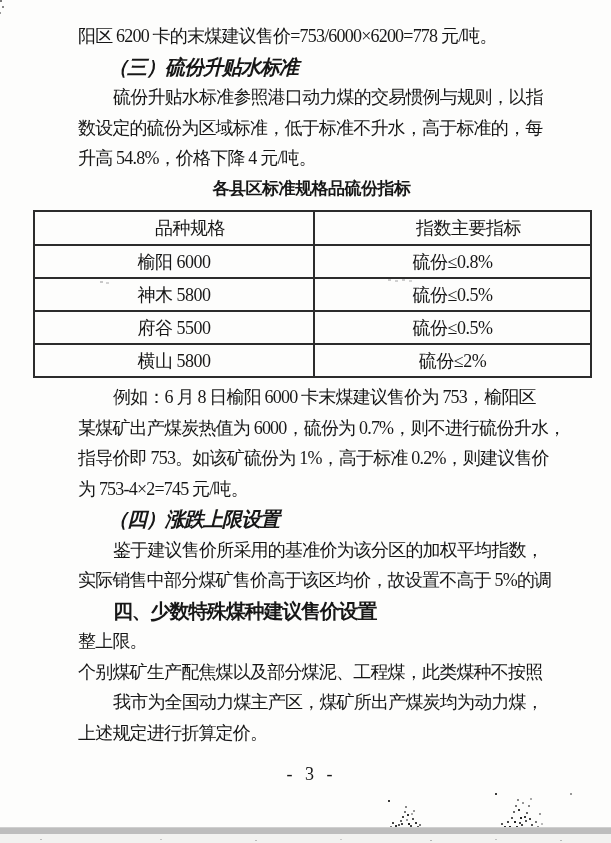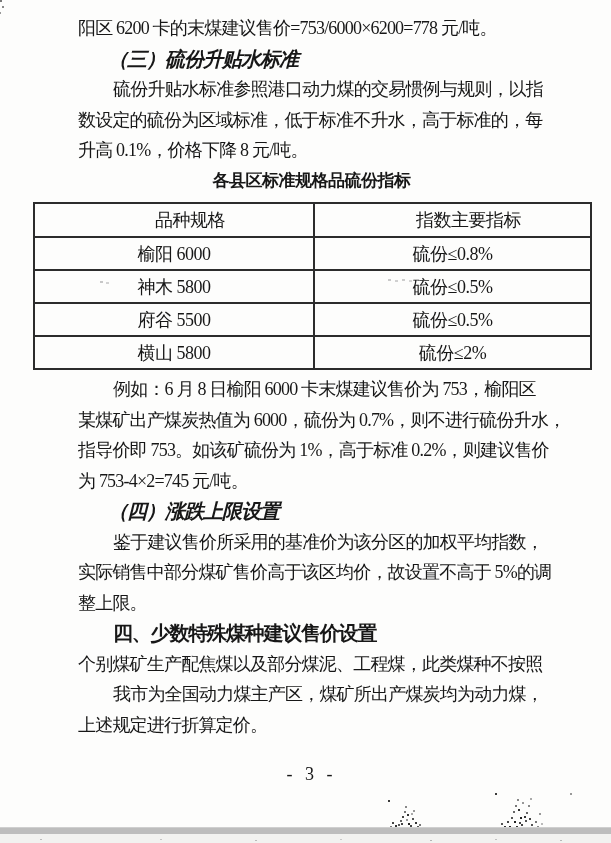--- a/index.html
+++ b/index.html
@@ -2,21 +2,21 @@
 <html><head>
 <meta charset="utf-8">
 <style>
   html,body { margin:0; padding:0; background:#ffffff; }
   .page {
     position:relative; width:611px; height:843px;
     background:#fdfdfc; overflow:hidden;
     font-family:"Liberation Serif","DejaVu Serif",serif;
     color:#171717;
   }
-  .doc { position:absolute; left:78px; top:13px; width:467px; }
+  .doc { position:absolute; left:78px; top:21px; width:467px; }
   .line {
     height:30.5px; line-height:30.5px;
     font-size:18px; letter-spacing:-0.8px;
     white-space:nowrap;
   }
   .indent { padding-left:35px; }
   .heading {
     font-weight:bold; font-size:20px; letter-spacing:-1px;
     padding-left:30px;
     font-style:italic;
@@ -93,21 +93,21 @@
 
 <div class="page">
   <div class="doc">
 
     <div class="line">阳区 6200 卡的末煤建议售价=753/6000×6200=778 元/吨。</div>
 
     <div class="line heading">（三）硫份升贴水标准</div>
 
     <div class="line indent">硫份升贴水标准参照港口动力煤的交易惯例与规则，以指</div>
     <div class="line">数设定的硫份为区域标准，低于标准不升水，高于标准的，每</div>
-    <div class="line">升高 0.1%，价格下降 8 元/吨。</div>
+    <div class="line">升高 54.8%，价格下降 4 元/吨。</div>
 
     <div class="line tbl-title">各县区标准规格品硫份指标</div>
 
     <table class="spec">
       <colgroup>
           <col class="c1">
           <col class="c2">
         </colgroup>
       <tbody>
           <tr>
@@ -136,23 +136,23 @@
     <div class="after-table">
       <div class="line indent">例如：6 月 8 日榆阳 6000 卡末煤建议售价为 753，榆阳区</div>
       <div class="line">某煤矿出产煤炭热值为 6000，硫份为 0.7%，则不进行硫份升水，</div>
       <div class="line">指导价即 753。如该矿硫份为 1%，高于标准 0.2%，则建议售价</div>
       <div class="line">为 753-4×2=745 元/吨。</div>
 
       <div class="line heading">（四）涨跌上限设置</div>
 
       <div class="line indent">鉴于建议售价所采用的基准价为该分区的加权平均指数，</div>
       <div class="line">实际销售中部分煤矿售价高于该区均价，故设置不高于 5%的调</div>
+      <div class="line gothic">四、少数特殊煤种建议售价设置</div>
+
       <div class="line">整上限。</div>
-
-      <div class="line gothic">四、少数特殊煤种建议售价设置</div>
 
       <div class="line">个别煤矿生产配焦煤以及部分煤泥、工程煤，此类煤种不按照</div>
       <div class="line indent">我市为全国动力煤主产区，煤矿所出产煤炭均为动力煤，</div>
       <div class="line">上述规定进行折算定价。</div>
     </div>
   </div>
 
   <div class="footer">- 3 -</div>
 
   <div class="dots-a"></div>

